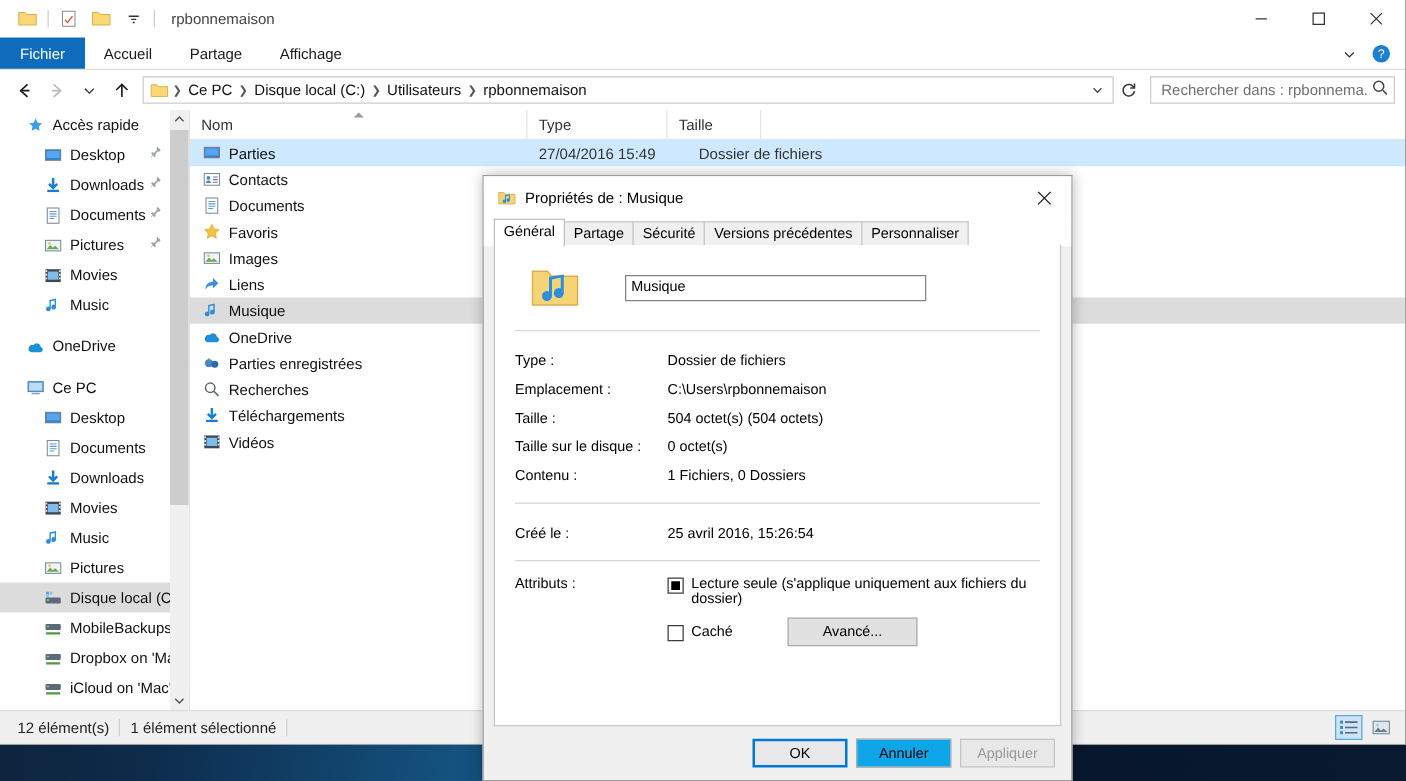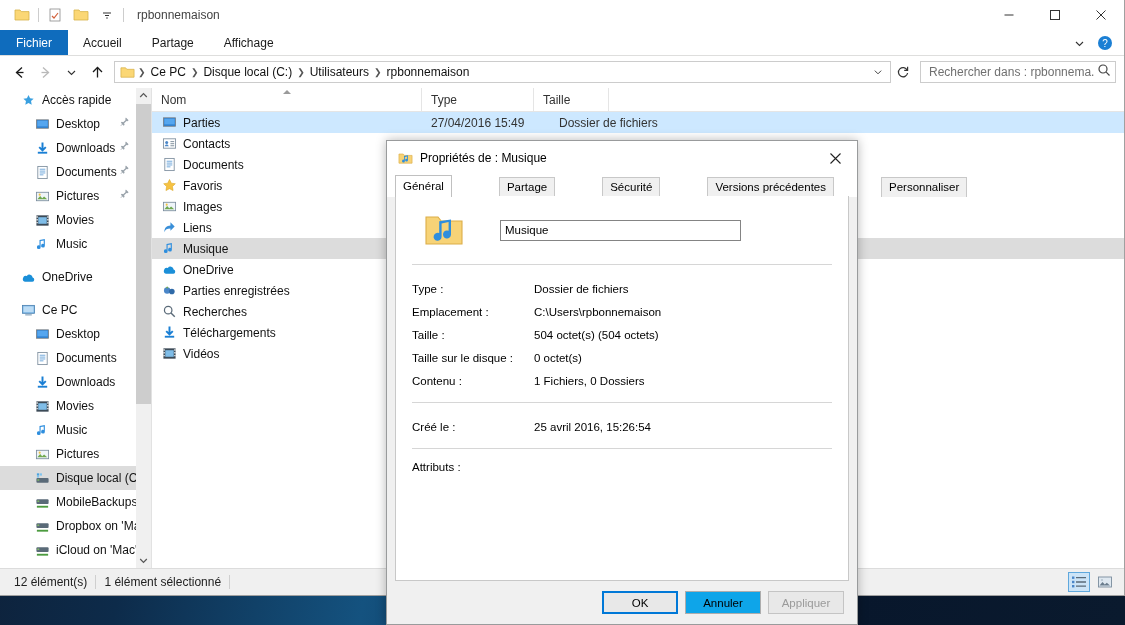--- a/index.html
+++ b/index.html
@@ -143,21 +143,21 @@
   #propdlg {
     position: absolute; left: 386px; top: 140px; width: 472px; height: 485px;
     background: #f0f0f0; border: 1px solid #999b9c;
     display: flex; flex-direction: column;
     box-shadow: 0 0 10px rgba(0,0,0,.28);
   }
   .dlg-title { height: 34px; display: flex; align-items: center; padding: 0 0 0 10px; background: #fff; flex: none; }
   .dlg-title-ico { width: 16px; height: 16px; margin-right: 7px; display: flex; align-items: center; justify-content: center; }
   .dlg-title-txt { font-size: 12px; color: #000; flex: 1; }
   .dlg-close { width: 44px; height: 32px; display: flex; align-items: center; justify-content: center; }
-  .dlg-tabs { display: flex; align-items: flex-end; padding: 0 8px; height: 22px; background: #fff; flex: none; position: relative; gap: 48px; }
+  .dlg-tabs { display: flex; align-items: flex-end; padding: 0 8px; height: 22px; background: #fff; flex: none; position: relative; }
   .dtab {
     font-size: 11.5px; color: #000; padding: 2px 7px 3px; border: 1px solid #c8c8c8;
     border-bottom: none; background: #f0f0f0; margin-right: -1px; height: 20px;
     display: flex; align-items: center; white-space: nowrap;
   }
   .dtab.active { background: #fff; height: 22px; border-color: #c0c0c0; position: relative; z-index: 2; }
   .dlg-page {
     flex: 1; background: #fff; margin: 0 8px; border: 1px solid #c8c8c8; border-top: none;
     padding: 14px 16px 0 16px; position: relative; margin-top: -1px;
   }
@@ -847,20 +847,32 @@
 
     <div class="prow">
       <span class="plabel">Créé le :</span>
       <span class="pvalue">25 avril 2016, 15:26:54</span>
     </div>
 
     <div class="hr"></div>
 
     <div class="attrs-row">
       <span class="plabel">Attributs :</span>
+      <div style="flex:1">
+        <div class="cb-line">
+          <span class="cb indet"></span>
+          <span>Lecture seule (s'applique uniquement aux fichiers du dossier)</span>
+        </div>
+        <div class="cb-line" style="align-items:center">
+          <span class="cb"></span>
+          <span>Caché</span>
+          <span style="flex:1"></span>
+          <span class="adv-btn" style="margin-right:98px">Avancé...</span>
+        </div>
+      </div>
     </div>
 
   </div>
 
   <div class="dlg-footer">
     <div class="dbtn default">OK</div>
     <div class="dbtn">Annuler</div>
     <div class="dbtn disabled">Appliquer</div>
   </div>
 

